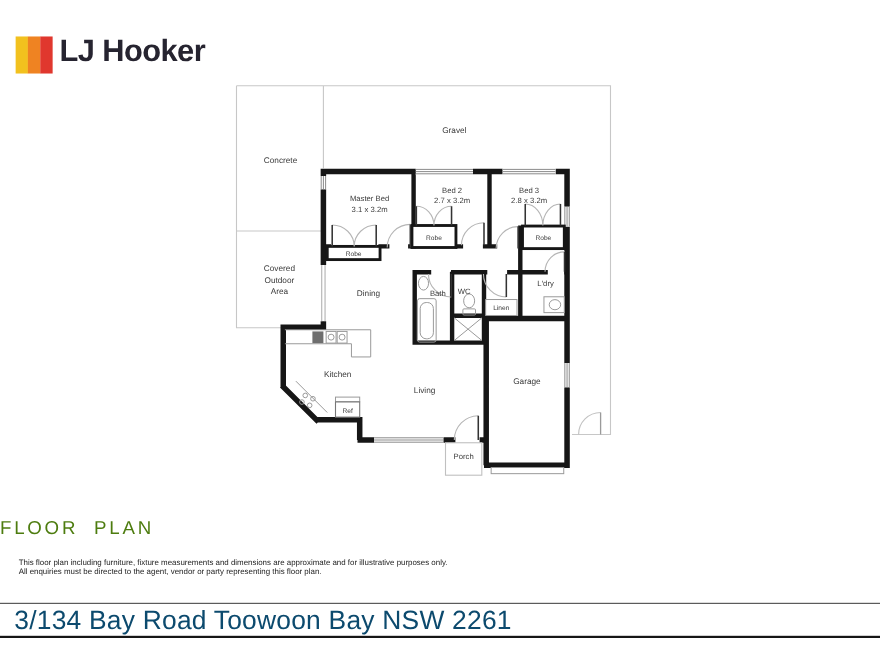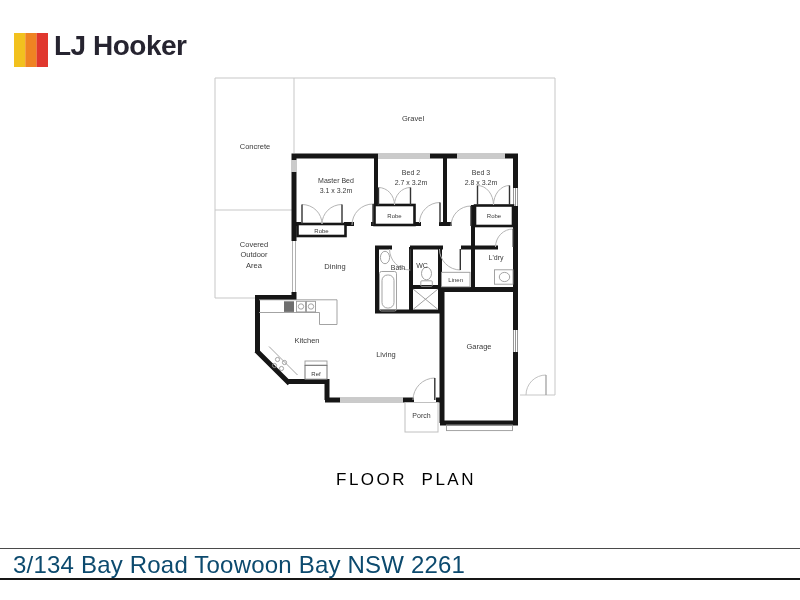--- a/index.html
+++ b/index.html
@@ -12,22 +12,22 @@
   #logo{left:14px;top:32px;width:220px;height:36px;}
   #logo-stripes{left:0;top:1px;}
   #logo-word{
     left:40px;top:-2px;font-size:28px;font-weight:bold;color:#262430;
     letter-spacing:-0.5px;white-space:pre;
   }
   
   #plan-svg{left:0;top:0;}
   
   #floor-plan-title{
-    left:12px;width:788px;top:470px;text-align:center;font-size:17px;
-    color:#000000;letter-spacing:2.5px;white-space:pre;
+    left:0;width:788px;top:470px;text-align:left;font-size:17px;
+    color:#4d7c0f;letter-spacing:2.5px;white-space:pre;
   }
   #disclaimer{
     left:17px;top:508px;font-size:7.2px;line-height:8.2px;color:#1c1c1c;
   }
   #addr-rule-top{left:0;top:548px;width:800px;border-top:1px solid #4a4a4a;height:0;}
   #address{left:13px;top:551px;font-size:24px;color:#0c4a6e;letter-spacing:0.2px;}
   #addr-rule-bottom{left:0;top:578px;width:800px;border-top:2px solid #161616;height:0;}
   text{font-family:"Liberation Sans", sans-serif;fill:#3a3a3a;}
   .room-lbl{font-size:7.5px;}
   .room-lbl2{font-size:7px;}
@@ -186,17 +186,19 @@
     <text class="tiny-lbl" x="394.5" y="218">Robe</text>
     <text class="tiny-lbl" x="494" y="218">Robe</text>
     <text class="tiny-lbl" x="455.7" y="282.2">Linen</text>
     <text class="tiny-lbl" x="316" y="375.7">Ref</text>
   </g>
 </svg>
 
 <div class="abs" id="floor-plan-title">FLOOR  PLAN</div>
 
 <div class="abs" id="disclaimer">
+  <div>This floor plan including furniture, fixture measurements and dimensions are approximate and for illustrative purposes only.</div>
+  <div>All enquiries must be directed to the agent, vendor or party representing this floor plan.</div>
 </div>
 
 <div class="abs" id="addr-rule-top"></div>
 <div class="abs" id="address">3/134 Bay Road Toowoon Bay NSW 2261</div>
 <div class="abs" id="addr-rule-bottom"></div>
 
 </body></html>

